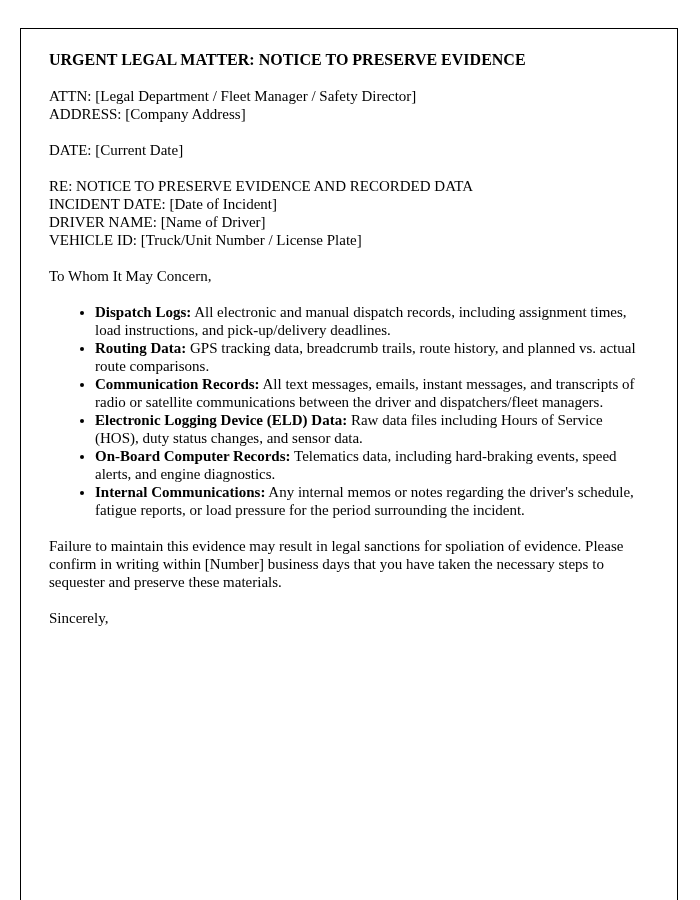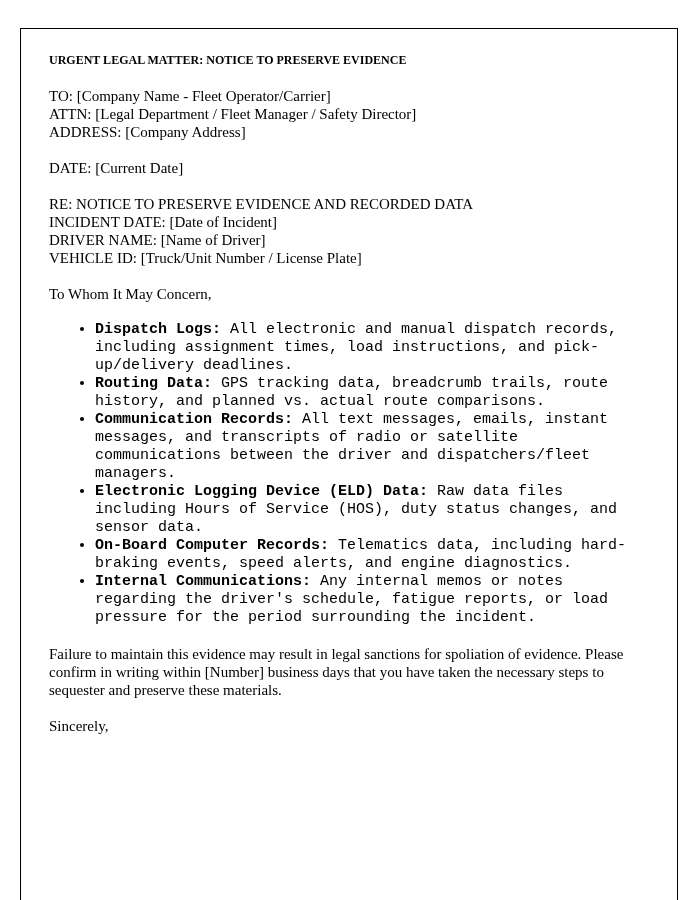--- a/index.html
+++ b/index.html
@@ -20,54 +20,52 @@
     background: #ffffff;
     box-sizing: border-box;
     padding: 22px 28px 40px 28px;
     font-family: "Liberation Serif", "DejaVu Serif", serif;
     font-size: 15px;
     line-height: 18px;
     color: #000000;
   }
   .title {
     font-weight: bold;
-    font-size: 12px;
+    font-size: 16px;
     margin: 0 0 18px 0;
   }
   .line {
     margin: 0;
   }
   .block {
     margin: 0 0 18px 0;
   }
   .para {
     margin: 0 0 18px 0;
   }
   ul.items {
     margin: 0 0 18px 0;
     padding: 0 0 0 46px;
-    font-family: Liberation Mono, monospace;
   }
   ul.items li {
     margin: 0;
     padding: 0;
   }
   .bold-label {
     font-weight: bold;
   }
 </style>
 </head>
 <body>
 
 <div class="page">
 
   <p class="title">URGENT LEGAL MATTER: NOTICE TO PRESERVE EVIDENCE</p>
 
   <div class="block">
-    <p class="line">TO: [Company Name - Fleet Operator/Carrier]</p>
     <p class="line">ATTN: [Legal Department / Fleet Manager / Safety Director]</p>
     <p class="line">ADDRESS: [Company Address]</p>
   </div>
 
   <div class="block">
     <p class="line">DATE: [Current Date]</p>
   </div>
 
   <div class="block">
     <p class="line">RE: NOTICE TO PRESERVE EVIDENCE AND RECORDED DATA</p>

